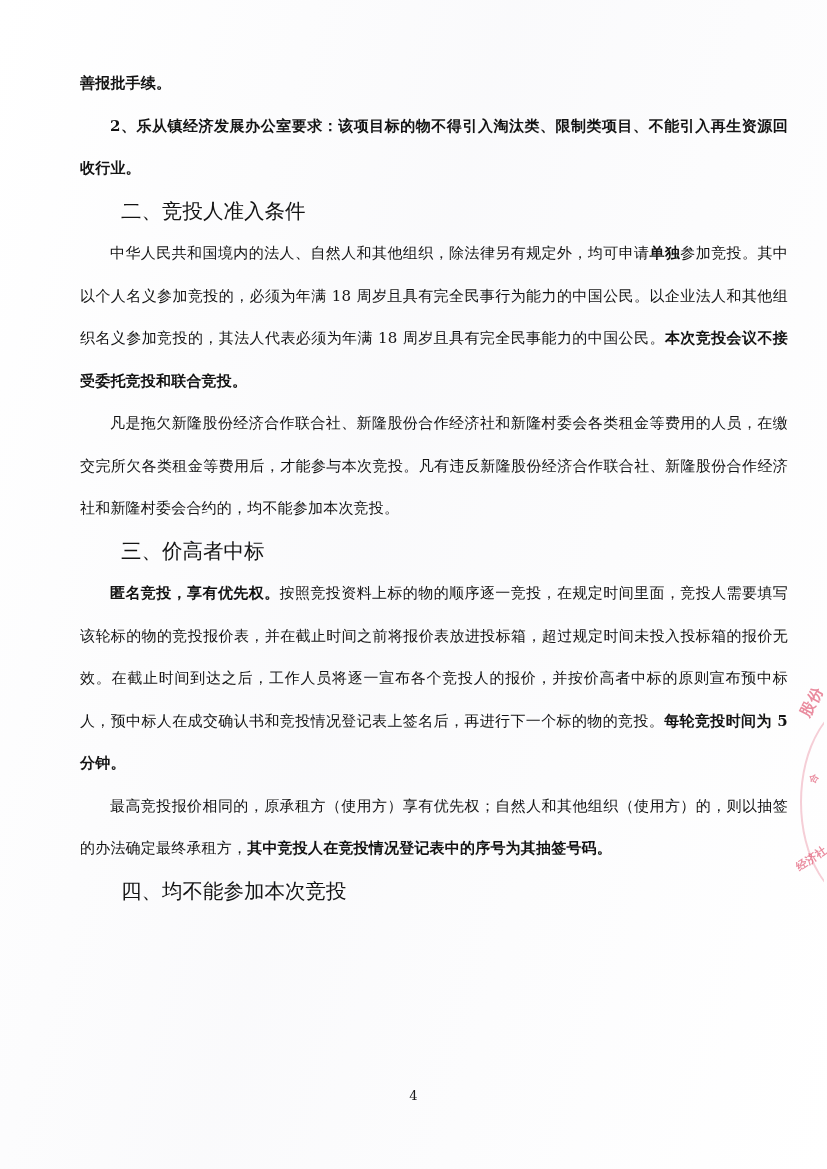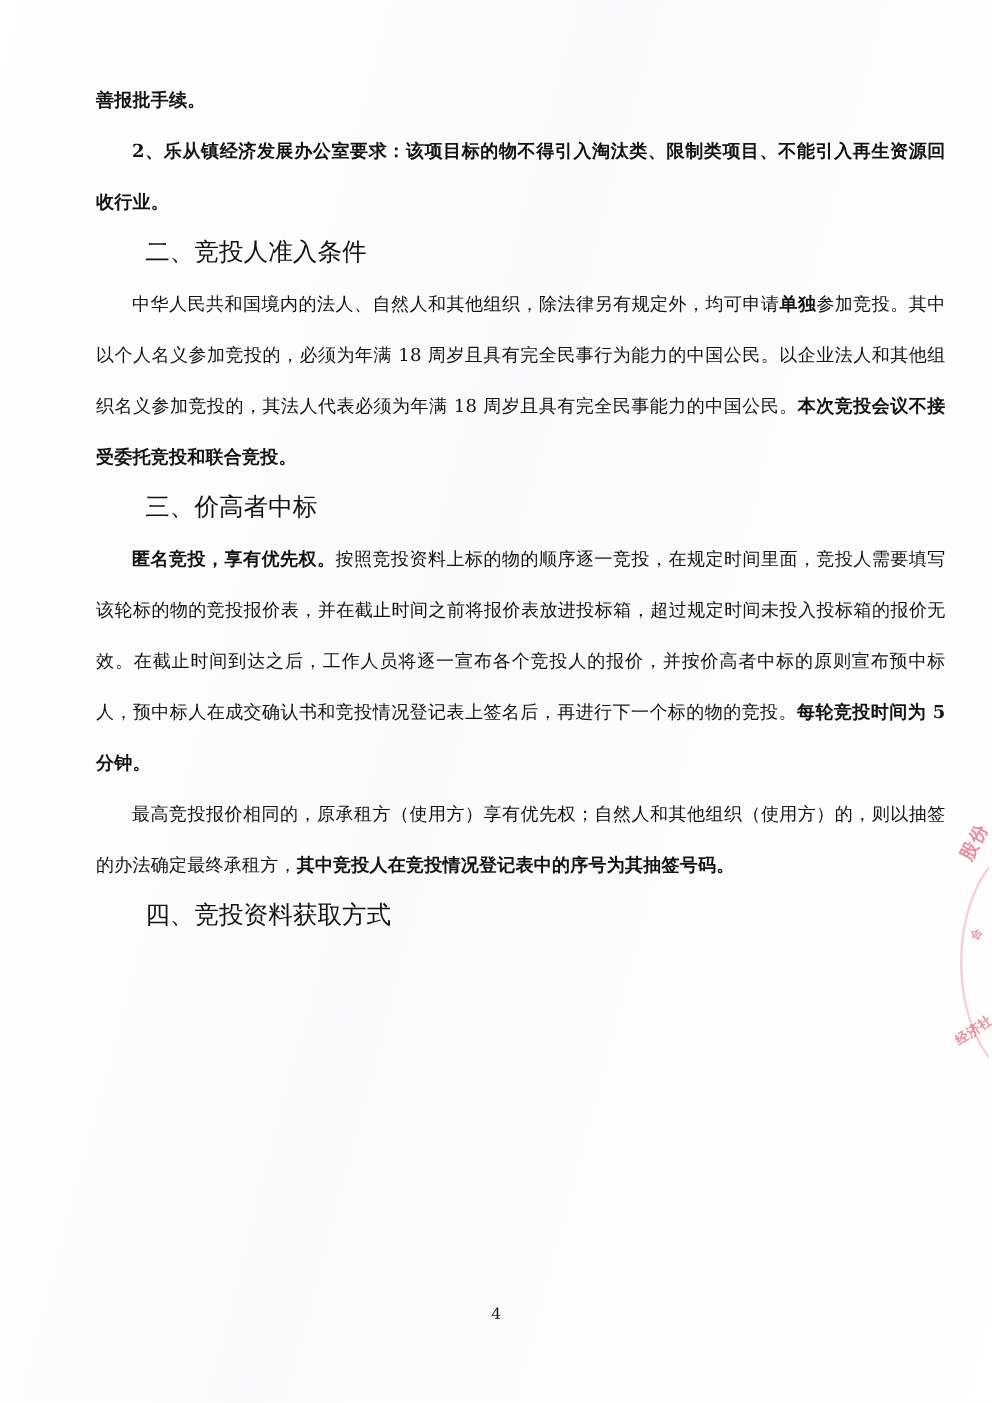--- a/index.html
+++ b/index.html
@@ -120,24 +120,25 @@
 
 <div class="page">
   <div class="scan-tint"></div>
 
   <div class="content">
     <div id="paragraph-container">
         <p class="para"><b>善报批手续。</b></p>
         <p class="para indent"><b>2、乐从镇经济发展办公室要求：该项目标的物不得引入淘汰类、限制类项目、不能引入再生资源回收行业。</b></p>
         <p class="heading indent"><span>二、竞投人准入条件</span></p>
         <p class="para indent"><span>中华人民共和国境内的法人、自然人和其他组织，除法律另有规定外，均可申请</span><b>单独</b><span>参加竞投。其中以个人名义参加竞投的，必须为年满 18 周岁且具有完全民事行为能力的中国公民。以企业法人和其他组织名义参加竞投的，其法人代表必须为年满 18 周岁且具有完全民事能力的中国公民。</span><b>本次竞投会议不接受委托竞投和联合竞投。</b></p>
+        <p class="para indent"><span>凡是拖欠新隆股份经济合作联合社、新隆股份合作经济社和新隆村委会各类租金等费用的人员，在缴交完所欠各类租金等费用后，才能参与本次竞投。凡有违反新隆股份经济合作联合社、新隆股份合作经济社和新隆村委会合约的，均不能参加本次竞投。</span></p>
         <p class="heading indent"><span>三、价高者中标</span></p>
         <p class="para indent"><b>匿名竞投，享有优先权。</b><span>按照竞投资料上标的物的顺序逐一竞投，在规定时间里面，竞投人需要填写该轮标的物的竞投报价表，并在截止时间之前将报价表放进投标箱，超过规定时间未投入投标箱的报价无效。在截止时间到达之后，工作人员将逐一宣布各个竞投人的报价，并按价高者中标的原则宣布预中标人，预中标人在成交确认书和竞投情况登记表上签名后，再进行下一个标的物的竞投。</span><b>每轮竞投时间为 5 分钟。</b></p>
         <p class="para indent"><span>最高竞投报价相同的，原承租方（使用方）享有优先权；自然人和其他组织（使用方）的，则以抽签的办法确定最终承租方，</span><b>其中竞投人在竞投情况登记表中的序号为其抽签号码。</b></p>
-        <p class="heading indent"><span>四、竞投资料获取方式</span></p>
+        <p class="heading indent"><span>四、均不能参加本次竞投</span></p>
       </div>
   </div>
 
   <div class="seal-arc"></div>
   <div class="seal-frag seal-a">股份</div>
   <div class="seal-frag seal-b">合</div>
   <div class="seal-frag seal-c">经济社</div>
 
   <div class="pagenum">4</div>
 </div>

